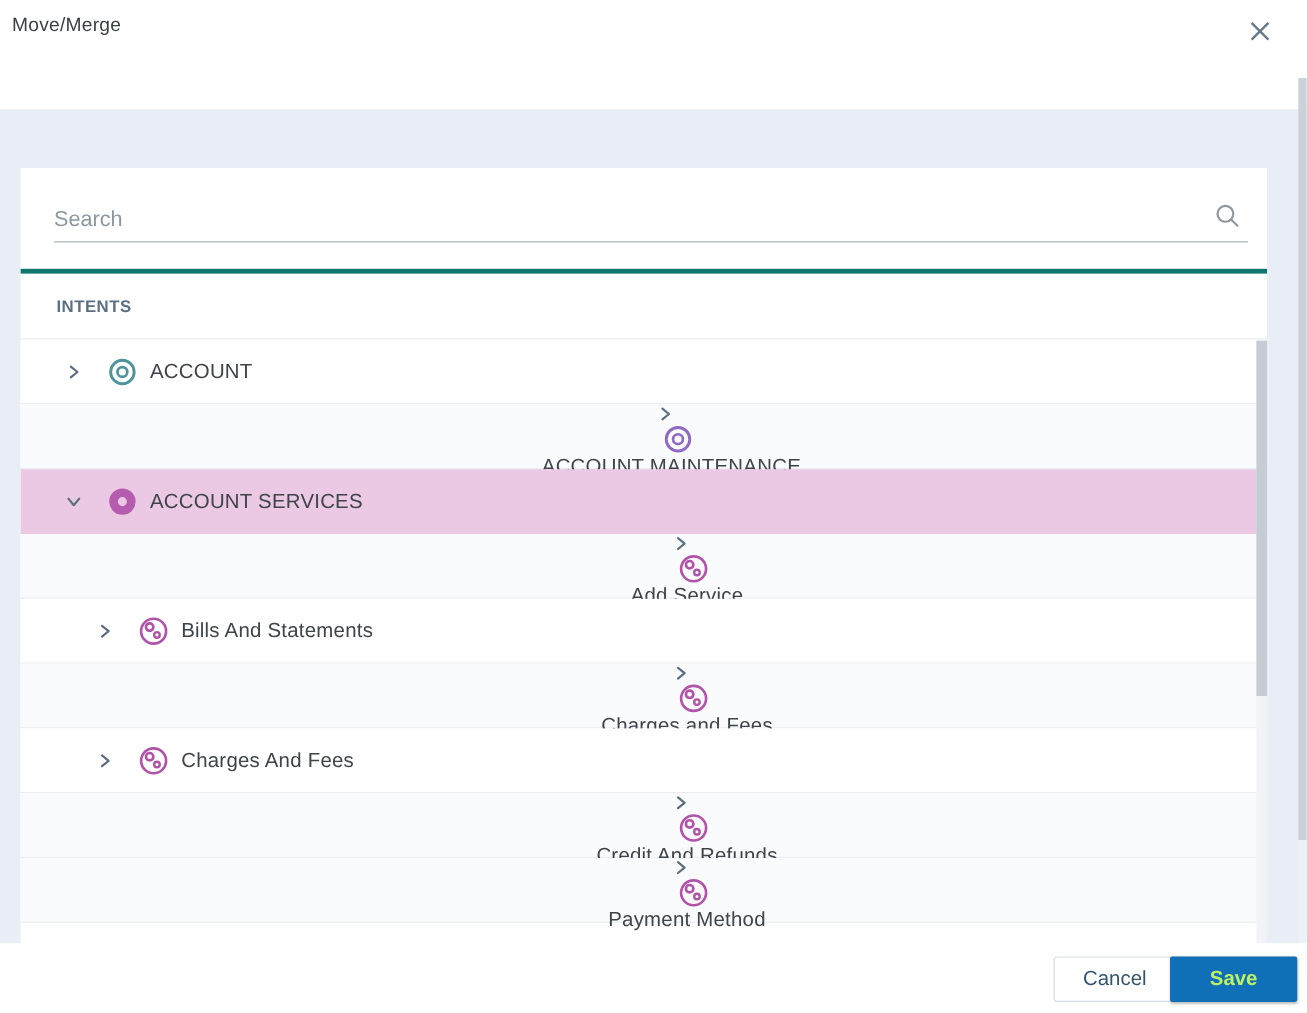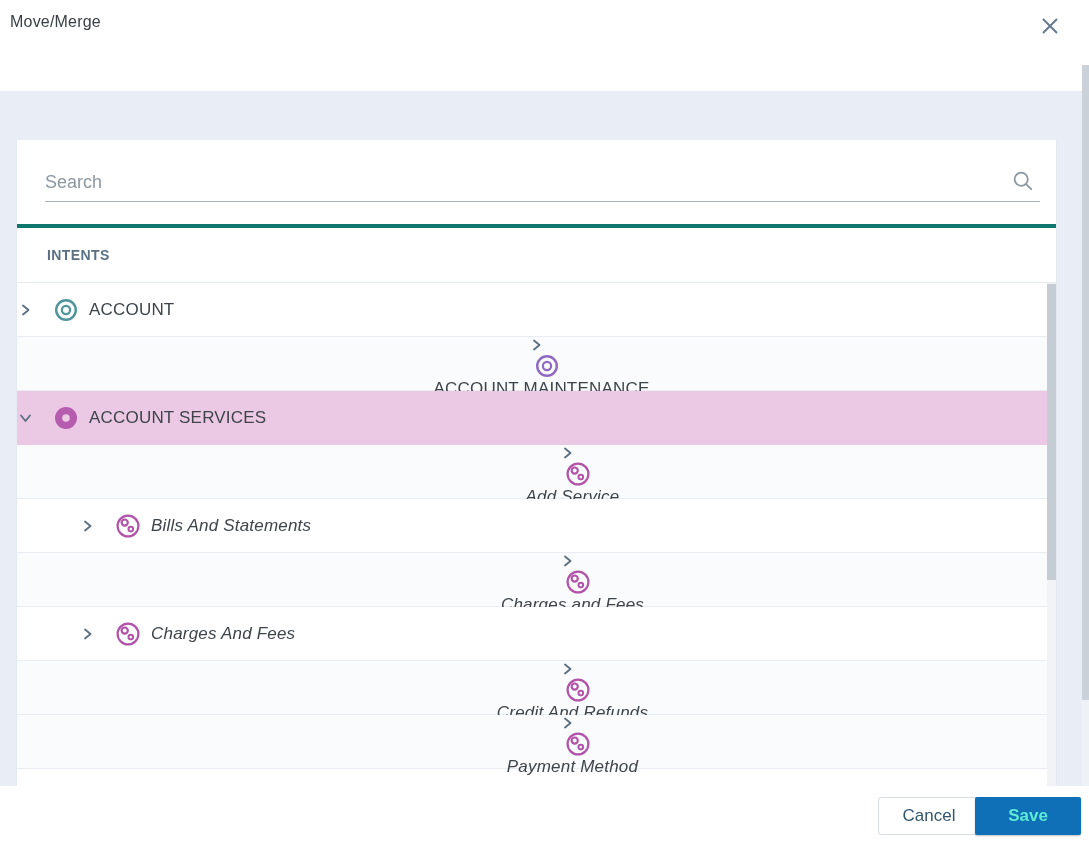--- a/index.html
+++ b/index.html
@@ -32,42 +32,42 @@
   .list-header { height:59px; border-top:4px solid #0f766e; border-bottom:1px solid #E6EAEE;
                  display:flex; align-items:center; padding-left:30px;
                  font-size:14px; font-weight:bold; color:#5B7183; letter-spacing:0.4px; }
 
   
   .tree { position:relative; }
   .row { position:relative; height:54px; display:flex; align-items:center;
          background:#fff; border-bottom:1px solid #E9EDF1; cursor:pointer; }
   .row.alt { background:#FAFBFC;flex-direction:column; }
   .row.selected { background:var(--selected-bg,#EBC9E4); border-bottom-color:var(--selected-bg,#EBC9E4); }
-  .row.lvl0 { }
-  .row.lvl1 { padding-left:62px;font-style:italic; }
+  .row.lvl0 { padding-left:36px; }
+  .row.lvl1 { padding-left:62px; }
   .chev { width:16px; height:16px; display:flex; align-items:center; justify-content:center; flex:0 0 auto; }
   .chev svg { display:block; }
   .chev.expanded svg { transform:rotate(90deg); }
   .row-icon { width:26px; height:26px; margin-left:20px; flex:0 0 auto; display:flex; align-items:center; justify-content:center; }
   .row-label { margin-left:10px; font-size:17px; color:#3E4449; letter-spacing:0.2px; white-space:nowrap; }
 
   
   .inner-scrollbar { position:absolute; right:0; top:143px; bottom:0; width:9px; background:#F1F3F6; }
   .inner-thumb { position:absolute; left:0; top:1px; width:9px; height:296px; background:#C5CCD3; }
   .page-scrollbar { position:absolute; left:1082px; top:65px; width:7px; height:779px; background:#EEF1F5; }
   .page-thumb { position:absolute; left:0; top:0; width:7px; height:635px; background:#CBD1D8; }
 
   
   .dlg-footer { position:absolute; left:0; top:786px; width:100%; height:58px; background:#fff; }
   .btn { position:absolute; top:11px; height:38px; font-size:17px; font-family:"Liberation Sans", sans-serif;
          display:flex; align-items:center; justify-content:center; cursor:pointer; }
   .btn-cancel { right:109px; width:102px; background:#fff; border:1px solid #D6DDE4; border-radius:3px;
                 color:#33566E; }
   .btn-save { right:8px; width:106px; background:var(--save-bg,#0F70B7); border:none; border-radius:2px;
-              color:#5eead4; font-weight:bold; box-shadow:0 1px 2px rgba(0,0,0,0.25); }
+              color:#bef264; font-weight:bold; box-shadow:0 1px 2px rgba(0,0,0,0.25); }
 </style>
 </head>
 <body>
 
 <div class="screen">
 
   <svg class="cursor-glyph" width="16" height="20" viewBox="0 0 16 20">
     <path d="M2 1 L2 15.2 L5.7 11.9 L7.9 17.3 L10.4 16.2 L8.2 11 L13 11 Z" fill="#fff" stroke="#4A4A4A" stroke-width="1.2" stroke-linejoin="round"></path>
   </svg>
 

